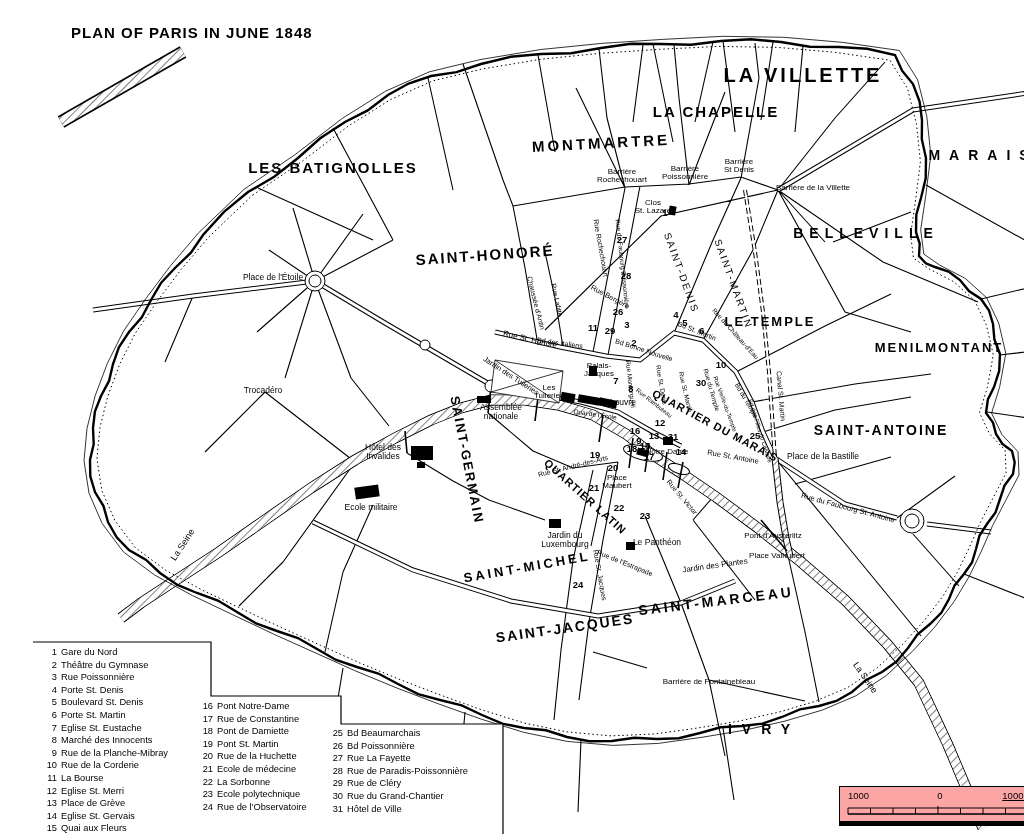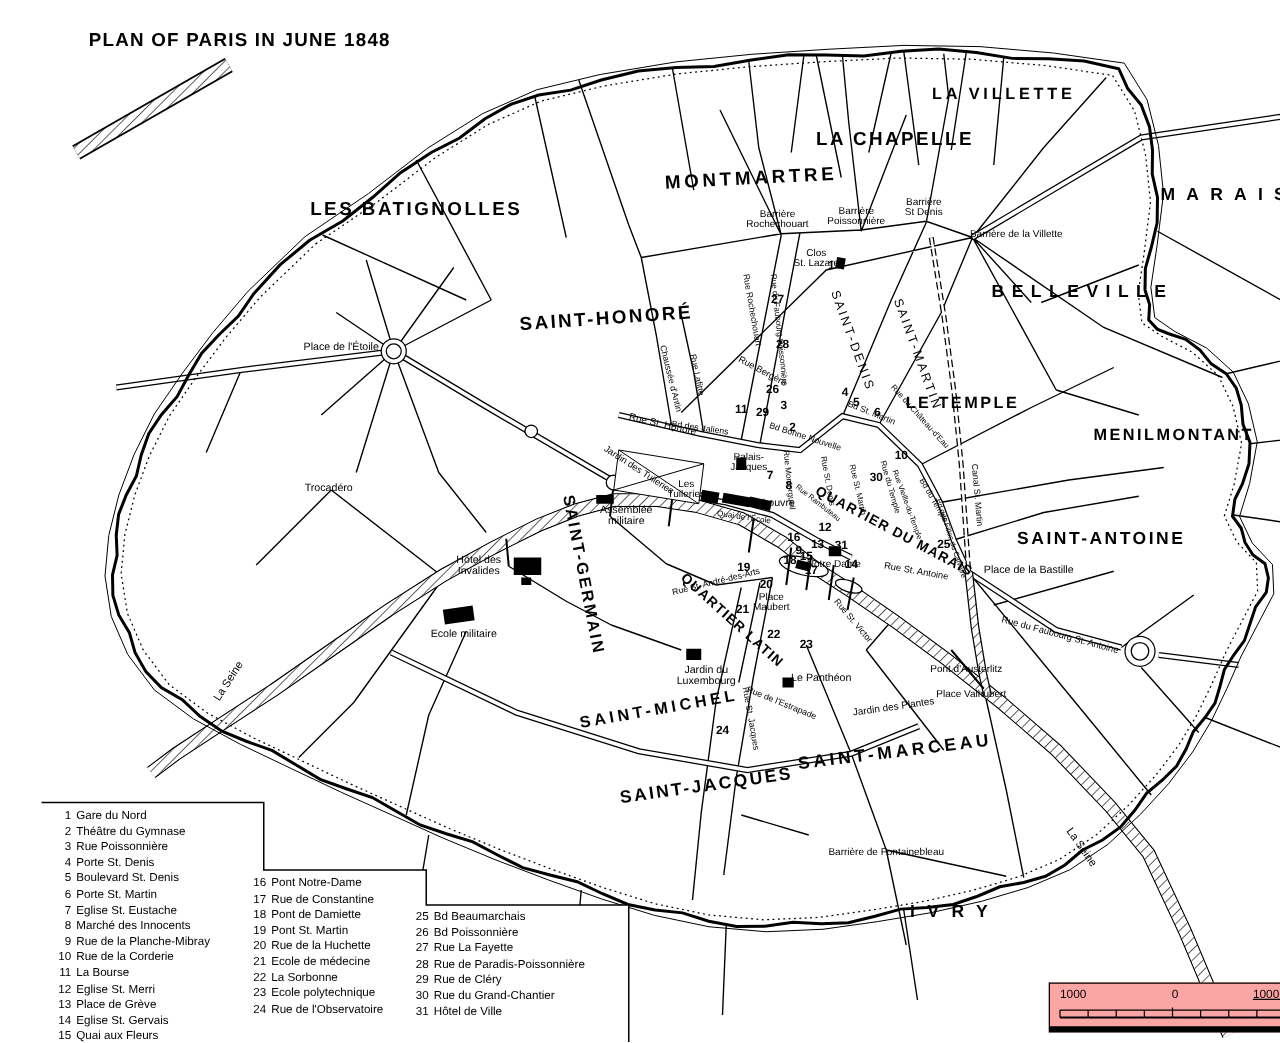--- a/index.html
+++ b/index.html
@@ -197,41 +197,41 @@
       <path d="M0,642 H178 V696 H308 V724 H470 V834" fill="none" stroke="#000" stroke-width="1.2"></path>
     </g>
   </svg>
 
   <div id="map-title">PLAN OF PARIS IN JUNE 1848</div>
 
   <div id="labels">
       <span class="lbl district" style="left: 300px; top: 168px; font-size: 15px; letter-spacing: 2px; transform: translate(-50%, -50%) rotate(0deg);">LES BATIGNOLLES</span>
       <span class="lbl district" style="left: 568px; top: 143px; font-size: 15px; letter-spacing: 3px; transform: translate(-50%, -50%) rotate(-3deg);">MONTMARTRE</span>
       <span class="lbl district" style="left: 683px; top: 112px; font-size: 15px; letter-spacing: 2px; transform: translate(-50%, -50%) rotate(0deg);">LA CHAPELLE</span>
-      <span class="lbl district" style="left: 770px; top: 75px; font-size: 13px; letter-spacing: 3px; transform: translate(-50%, -50%) rotate(0deg);">LA VILLETTE</span>
+      <span class="lbl district" style="left: 770px; top: 75px; font-size: 20px; letter-spacing: 3px; transform: translate(-50%, -50%) rotate(0deg);">LA VILLETTE</span>
       <span class="lbl district" style="left: 950px; top: 155px; font-size: 14px; letter-spacing: 9px; transform: translate(-50%, -50%) rotate(0deg);">MARAIS</span>
       <span class="lbl district" style="left: 833px; top: 233px; font-size: 14px; letter-spacing: 6px; transform: translate(-50%, -50%) rotate(0deg);">BELLEVILLE</span>
       <span class="lbl district" style="left: 906px; top: 348px; font-size: 13px; letter-spacing: 2px; transform: translate(-50%, -50%) rotate(0deg);">MENILMONTANT</span>
       <span class="lbl district" style="left: 848px; top: 430px; font-size: 14px; letter-spacing: 2px; transform: translate(-50%, -50%) rotate(0deg);">SAINT-ANTOINE</span>
       <span class="lbl district" style="left: 737px; top: 322px; font-size: 13px; letter-spacing: 2px; transform: translate(-50%, -50%) rotate(0deg);">LE TEMPLE</span>
       <span class="lbl district" style="left: 452px; top: 255px; font-size: 15px; letter-spacing: 2px; transform: translate(-50%, -50%) rotate(-4deg);">SAINT-HONORÉ</span>
       <span class="lbl district" style="left: 434px; top: 460px; font-size: 13px; letter-spacing: 2px; transform: translate(-50%, -50%) rotate(79deg);">SAINT-GERMAIN</span>
       <span class="lbl district" style="left: 552px; top: 497px; font-size: 11px; letter-spacing: 1px; transform: translate(-50%, -50%) rotate(42deg);">QUARTIER LATIN</span>
       <span class="lbl district" style="left: 682px; top: 426px; font-size: 11px; letter-spacing: 1px; transform: translate(-50%, -50%) rotate(28deg);">QUARTIER DU MARAIS</span>
       <span class="lbl district" style="left: 494px; top: 567px; font-size: 13px; letter-spacing: 3px; transform: translate(-50%, -50%) rotate(-10deg);">SAINT-MICHEL</span>
       <span class="lbl district" style="left: 532px; top: 628px; font-size: 14px; letter-spacing: 2px; transform: translate(-50%, -50%) rotate(-8deg);">SAINT-JACQUES</span>
       <span class="lbl district" style="left: 683px; top: 601px; font-size: 14px; letter-spacing: 3px; transform: translate(-50%, -50%) rotate(-7deg);">SAINT-MARCEAU</span>
       <span class="lbl district" style="left: 731px; top: 729px; font-size: 14px; letter-spacing: 10px; transform: translate(-50%, -50%) rotate(0deg);">IVRY</span>
       <span class="lbl place" style="left: 240px; top: 277px; transform: translate(-50%, -50%) rotate(0deg);">Place de l'Étoile</span>
       <span class="lbl place" style="left: 230px; top: 390px; transform: translate(-50%, -50%) rotate(0deg);">Trocadéro</span>
       <span class="lbl place" style="left: 350px; top: 452px; transform: translate(-50%, -50%) rotate(0deg);">Hôtel des
 Invalides</span>
       <span class="lbl place" style="left: 338px; top: 507px; transform: translate(-50%, -50%) rotate(0deg);">Ecole militaire</span>
       <span class="lbl place" style="left: 468px; top: 412px; transform: translate(-50%, -50%) rotate(0deg);">Assemblée
-militaire</span>
+nationale</span>
       <span class="lbl place" style="left: 478px; top: 376px; font-size: 7.5px; transform: translate(-50%, -50%) rotate(33deg);">Jardin des Tuileries</span>
       <span class="lbl place" style="left: 516px; top: 392px; font-size: 8px; transform: translate(-50%, -50%) rotate(0deg);">Les
 Tuileries</span>
       <span class="lbl place" style="left: 566px; top: 370px; font-size: 8px; transform: translate(-50%, -50%) rotate(0deg);">Palais-
 Jacques</span>
       <span class="lbl place" style="left: 584px; top: 402px; transform: translate(-50%, -50%) rotate(0deg);">Le Louvre</span>
       <span class="lbl place" style="left: 634px; top: 452px; font-size: 8px; transform: translate(-50%, -50%) rotate(0deg);">Notre Dame</span>
       <span class="lbl place" style="left: 584px; top: 482px; font-size: 8px; transform: translate(-50%, -50%) rotate(0deg);">Place
 Maubert</span>
       <span class="lbl place" style="left: 532px; top: 540px; transform: translate(-50%, -50%) rotate(0deg);">Jardin du

